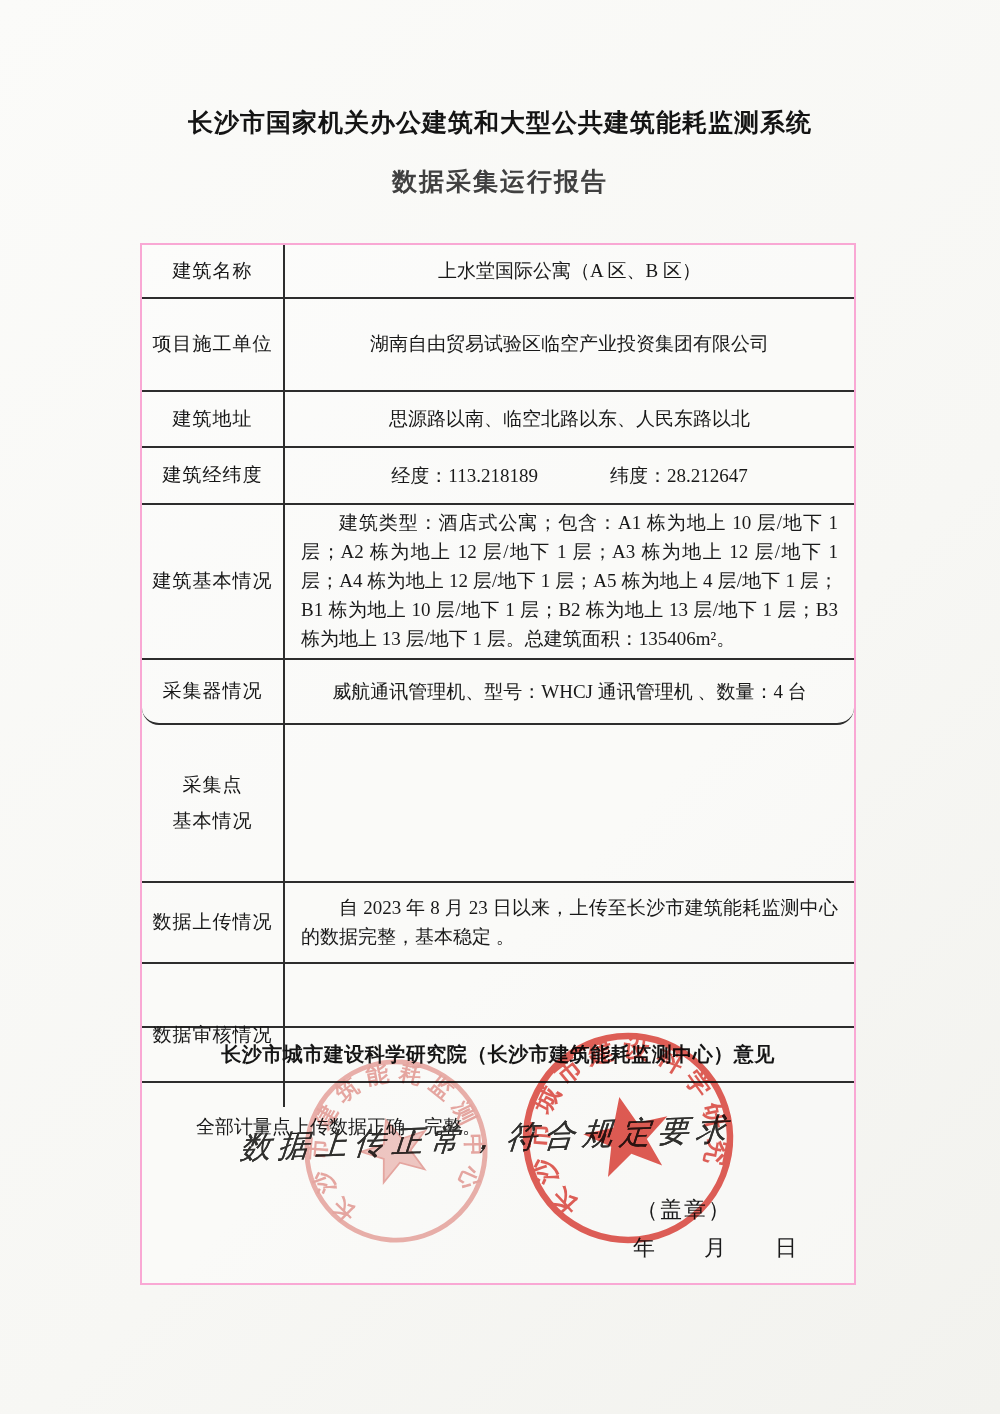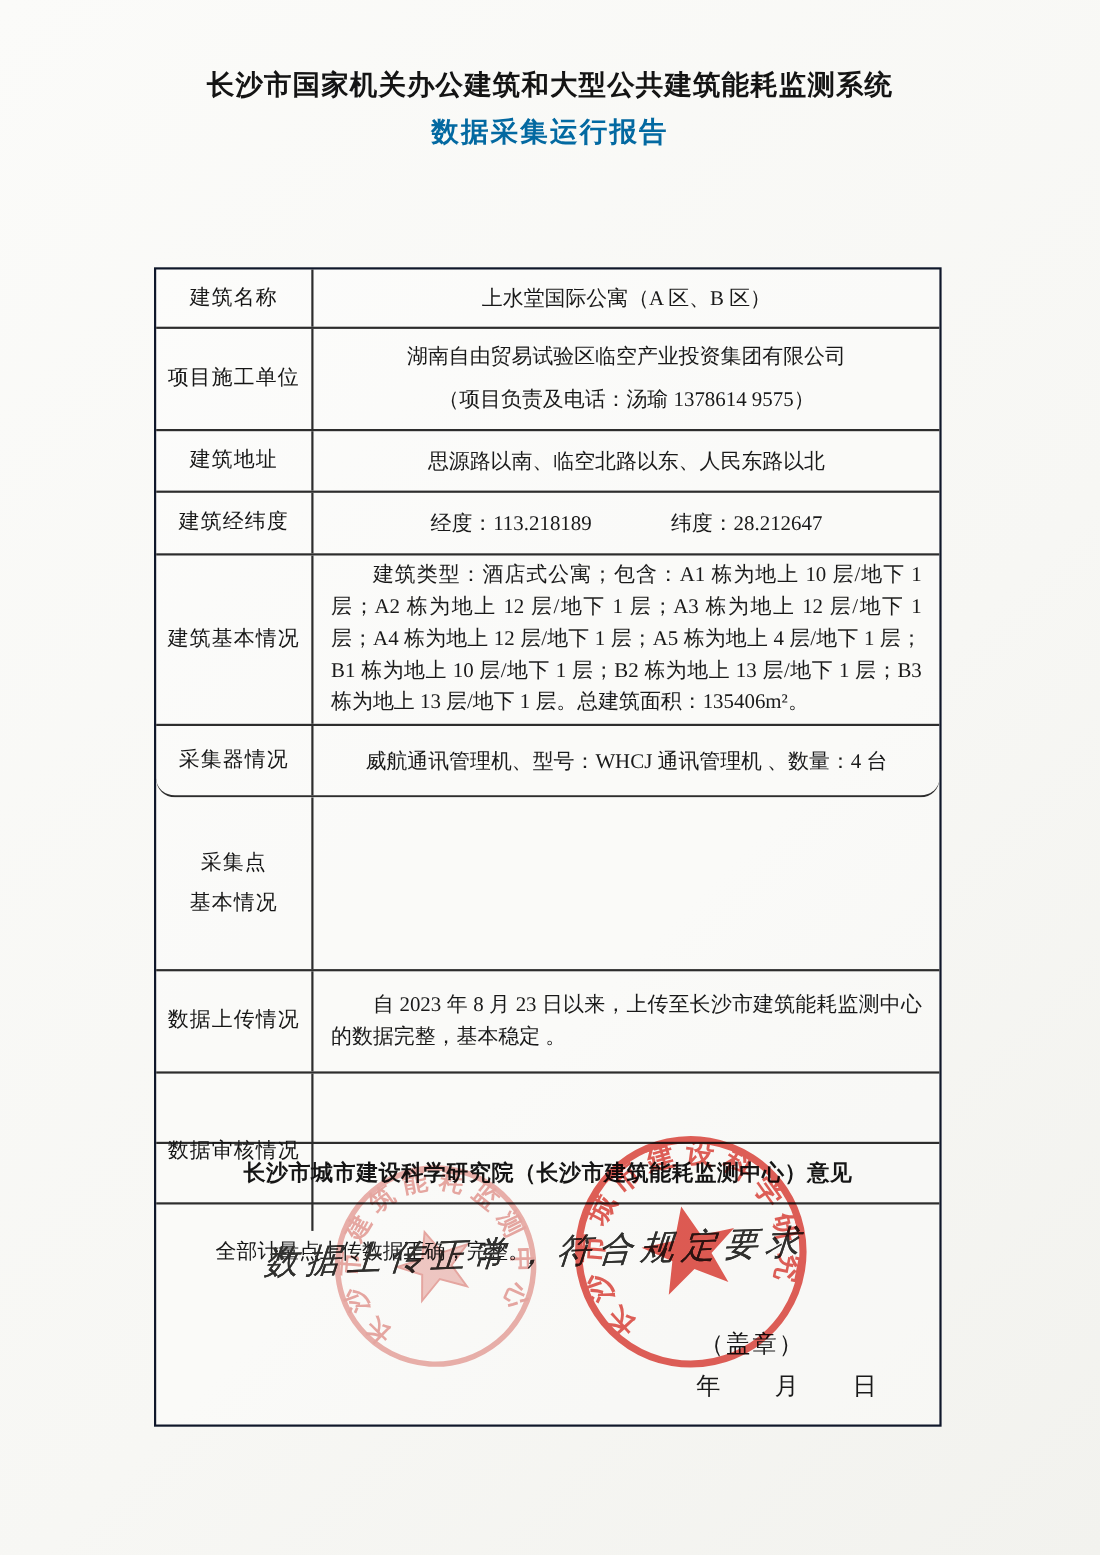--- a/index.html
+++ b/index.html
@@ -7,55 +7,55 @@
     width:1000px;height:1414px;
     background:linear-gradient(135deg,#fbfbf9 0%,#f7f7f4 60%,#f2f2ee 100%);
     font-family:"Liberation Serif","DejaVu Serif",serif;
     color:#1c1c1c;
     position:relative;
     overflow:hidden;
   }
   .page{position:relative;width:1000px;height:1414px;}
 
   
-  .titles{padding-top:60px;text-align:center;}
+  .titles{padding-top:106px;text-align:center;}
   .title-main{
     font-family:"Liberation Sans","DejaVu Sans",sans-serif;
     font-weight:bold;font-size:25px;letter-spacing:1px;color:#141414;
   }
   .title-sub{
     font-family:"Liberation Sans","DejaVu Sans",sans-serif;
-    font-weight:bold;font-size:25px;letter-spacing:2px;color:#0369a1;
-    margin-top:10px;
+    font-weight:bold;font-size:25px;letter-spacing:2px;color:#404040;
+    margin-top:26px;
   }
 
   
   .report-table{
     position:absolute;left:140px;top:243px;width:716px;
-    border:2px solid #0f172a;
+    border:2px solid #f9a8d4;
     box-sizing:border-box;
     background:rgba(255,255,255,0.35);
   }
   .t-row{display:flex;border-bottom:2px solid #2d2d2d;box-sizing:border-box;}
   .t-row:last-child{border-bottom:none;}
   .cell-label{
     width:143px;flex:0 0 143px;
     border-right:2px solid #2d2d2d;
     display:flex;flex-direction:column;justify-content:center;align-items:center;
     font-size:19px;letter-spacing:1px;color:#161616;
     box-sizing:border-box;text-align:center;line-height:1.9;
   }
   .cell-content{
     flex:1;display:flex;flex-direction:column;justify-content:center;
     padding:6px 16px;box-sizing:border-box;
     font-size:19px;color:#191919;
   }
   .center{align-items:center;text-align:center;}
   .r1{height:54px;} .r2{height:93px;} .r3{height:56px;} .r4{height:57px;}
-  .r5{height:155px;} .r6{height:65px;border-radius:17px;} .r7{height:158px;} .r8{height:93px;}
+  .r5{height:155px;} .r6{height:65px;border-radius:17px;} .r7{height:158px;} .r8{height:81px;}
   .r9{height:64px;flex-direction:column;} .r10{height:55px;} .r11{height:200px;}
   .line2{line-height:2.05;}
   .coords{flex-direction:row;gap:72px;align-items:center;}
   .para{
     text-align:justify;line-height:1.52;text-indent:2em;margin:0;
     word-break:break-all;
   }
   .para + .para{margin-top:2px;}
   .single-indent{text-indent:2em;text-align:left;}
   .opinion-row{
@@ -100,21 +100,20 @@
 
     <div class="t-row r1">
       <div class="cell-label">建筑名称</div>
       <div class="cell-content center">上水堂国际公寓（A 区、B 区）</div>
     </div>
 
     <div class="t-row r2">
       <div class="cell-label">项目施工单位</div>
       <div class="cell-content center line2">
         <div>湖南自由贸易试验区临空产业投资集团有限公司</div>
-        <div>（项目负责及电话：汤瑜 1378614 9575）</div>
       </div>
     </div>
 
     <div class="t-row r3">
       <div class="cell-label">建筑地址</div>
       <div class="cell-content center">思源路以南、临空北路以东、人民东路以北</div>
     </div>
 
     <div class="t-row r4">
       <div class="cell-label">建筑经纬度</div>

